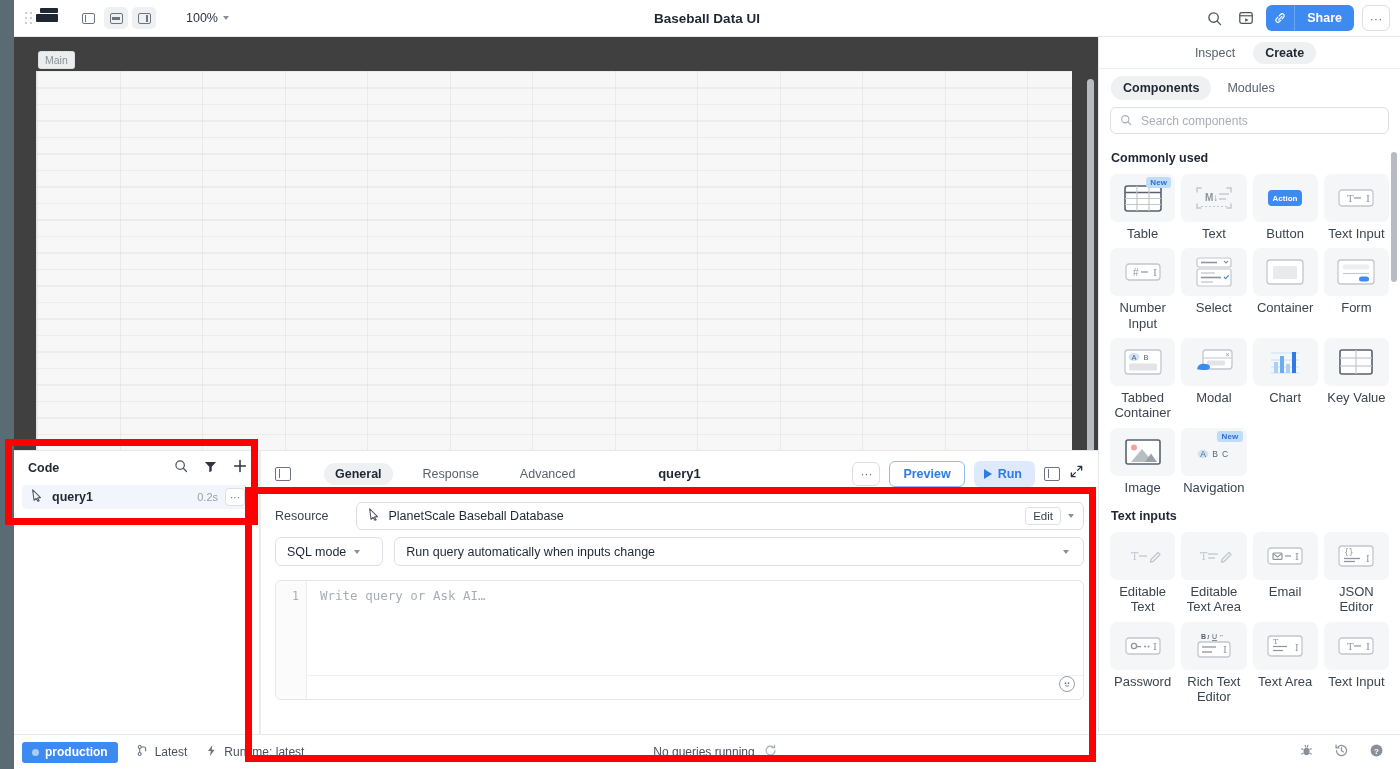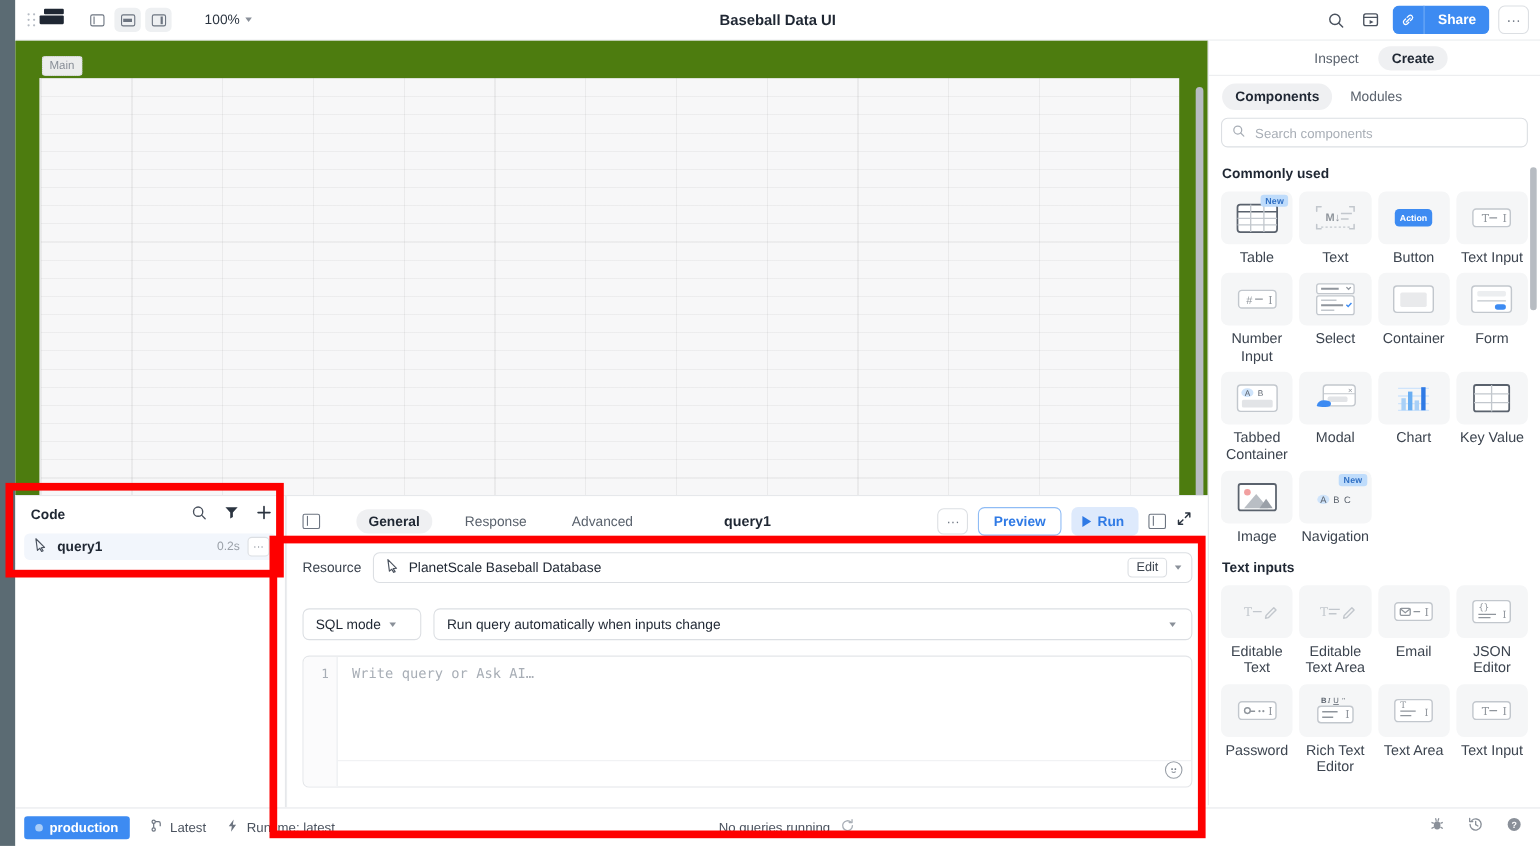--- a/index.html
+++ b/index.html
@@ -77,21 +77,21 @@
     height:26px; padding: 0 12px; display:flex; align-items:center; cursor:pointer;
   }
   .more-btn {
     width:28px;height:26px;border:1px solid #dcdfe3;border-radius:6px;
     display:flex;align-items:center;justify-content:center;color:#6c7480;font-size:13px;cursor:pointer;
   }
 
   
   .canvas-wrap {
     position:absolute; left:14px; top:37px; width:1084px; height:413px;
-    background:#4d7c0f; overflow:hidden;
+    background:#404040; overflow:hidden;
   }
   .main-tab {
     position:absolute; left:24px; top:14px; font-size:10.5px; color:#8a9099;
     background:#eceded; padding:2px 6px; border-radius:3px;
     border:1px dotted #cdd0d4;
   }
   .grid-area {
     position:absolute; left:22px; top:34px; right:26px; bottom:-40px;
     background:
       repeating-linear-gradient(to bottom, rgba(0,0,0,0.045) 0 1px, transparent 1px 16.5px),
@@ -158,21 +158,21 @@
     height:26px;padding:0 13px;border:1px solid #8fbcf5;border-radius:6px;color:#2f7ae5;
     font-size:12.5px;font-weight:700;display:flex;align-items:center;cursor:pointer;background:#fff;
   }
   .q-run {
     height:26px;padding:0 13px 0 10px;background:#deeafc;border-radius:6px;color:#2f7ae5;
     font-size:12.5px;font-weight:700;display:flex;align-items:center;gap:6px;cursor:pointer;
   }
   .tri { width:0;height:0;border-top:5px solid transparent;border-bottom:5px solid transparent;border-left:8px solid #2f7ae5;}
 
   .qbody { padding: 6px 14px 0 14px; }
-  .row-resource { display:flex; align-items:center; gap:10px; margin-bottom:23px;}
+  .row-resource { display:flex; align-items:center; gap:27px; margin-bottom:7px;}
   .lbl { font-size:12.5px; color:#3c444f; }
   .res-field {
     flex:1; height:28px; border:1px solid #dcdfe3; border-radius:6px; display:flex; align-items:center;
     padding:0 4px 0 10px; background:#fff; cursor:pointer;
   }
   .res-name { font-size:12.5px; color:#1f2733; margin-left:8px; }
   .res-edit {
     margin-left:auto; border:1px solid #dcdfe3; border-radius:4px; font-size:11.5px; color:#3c444f;
     padding:2px 7px; background:#fff;
   }

